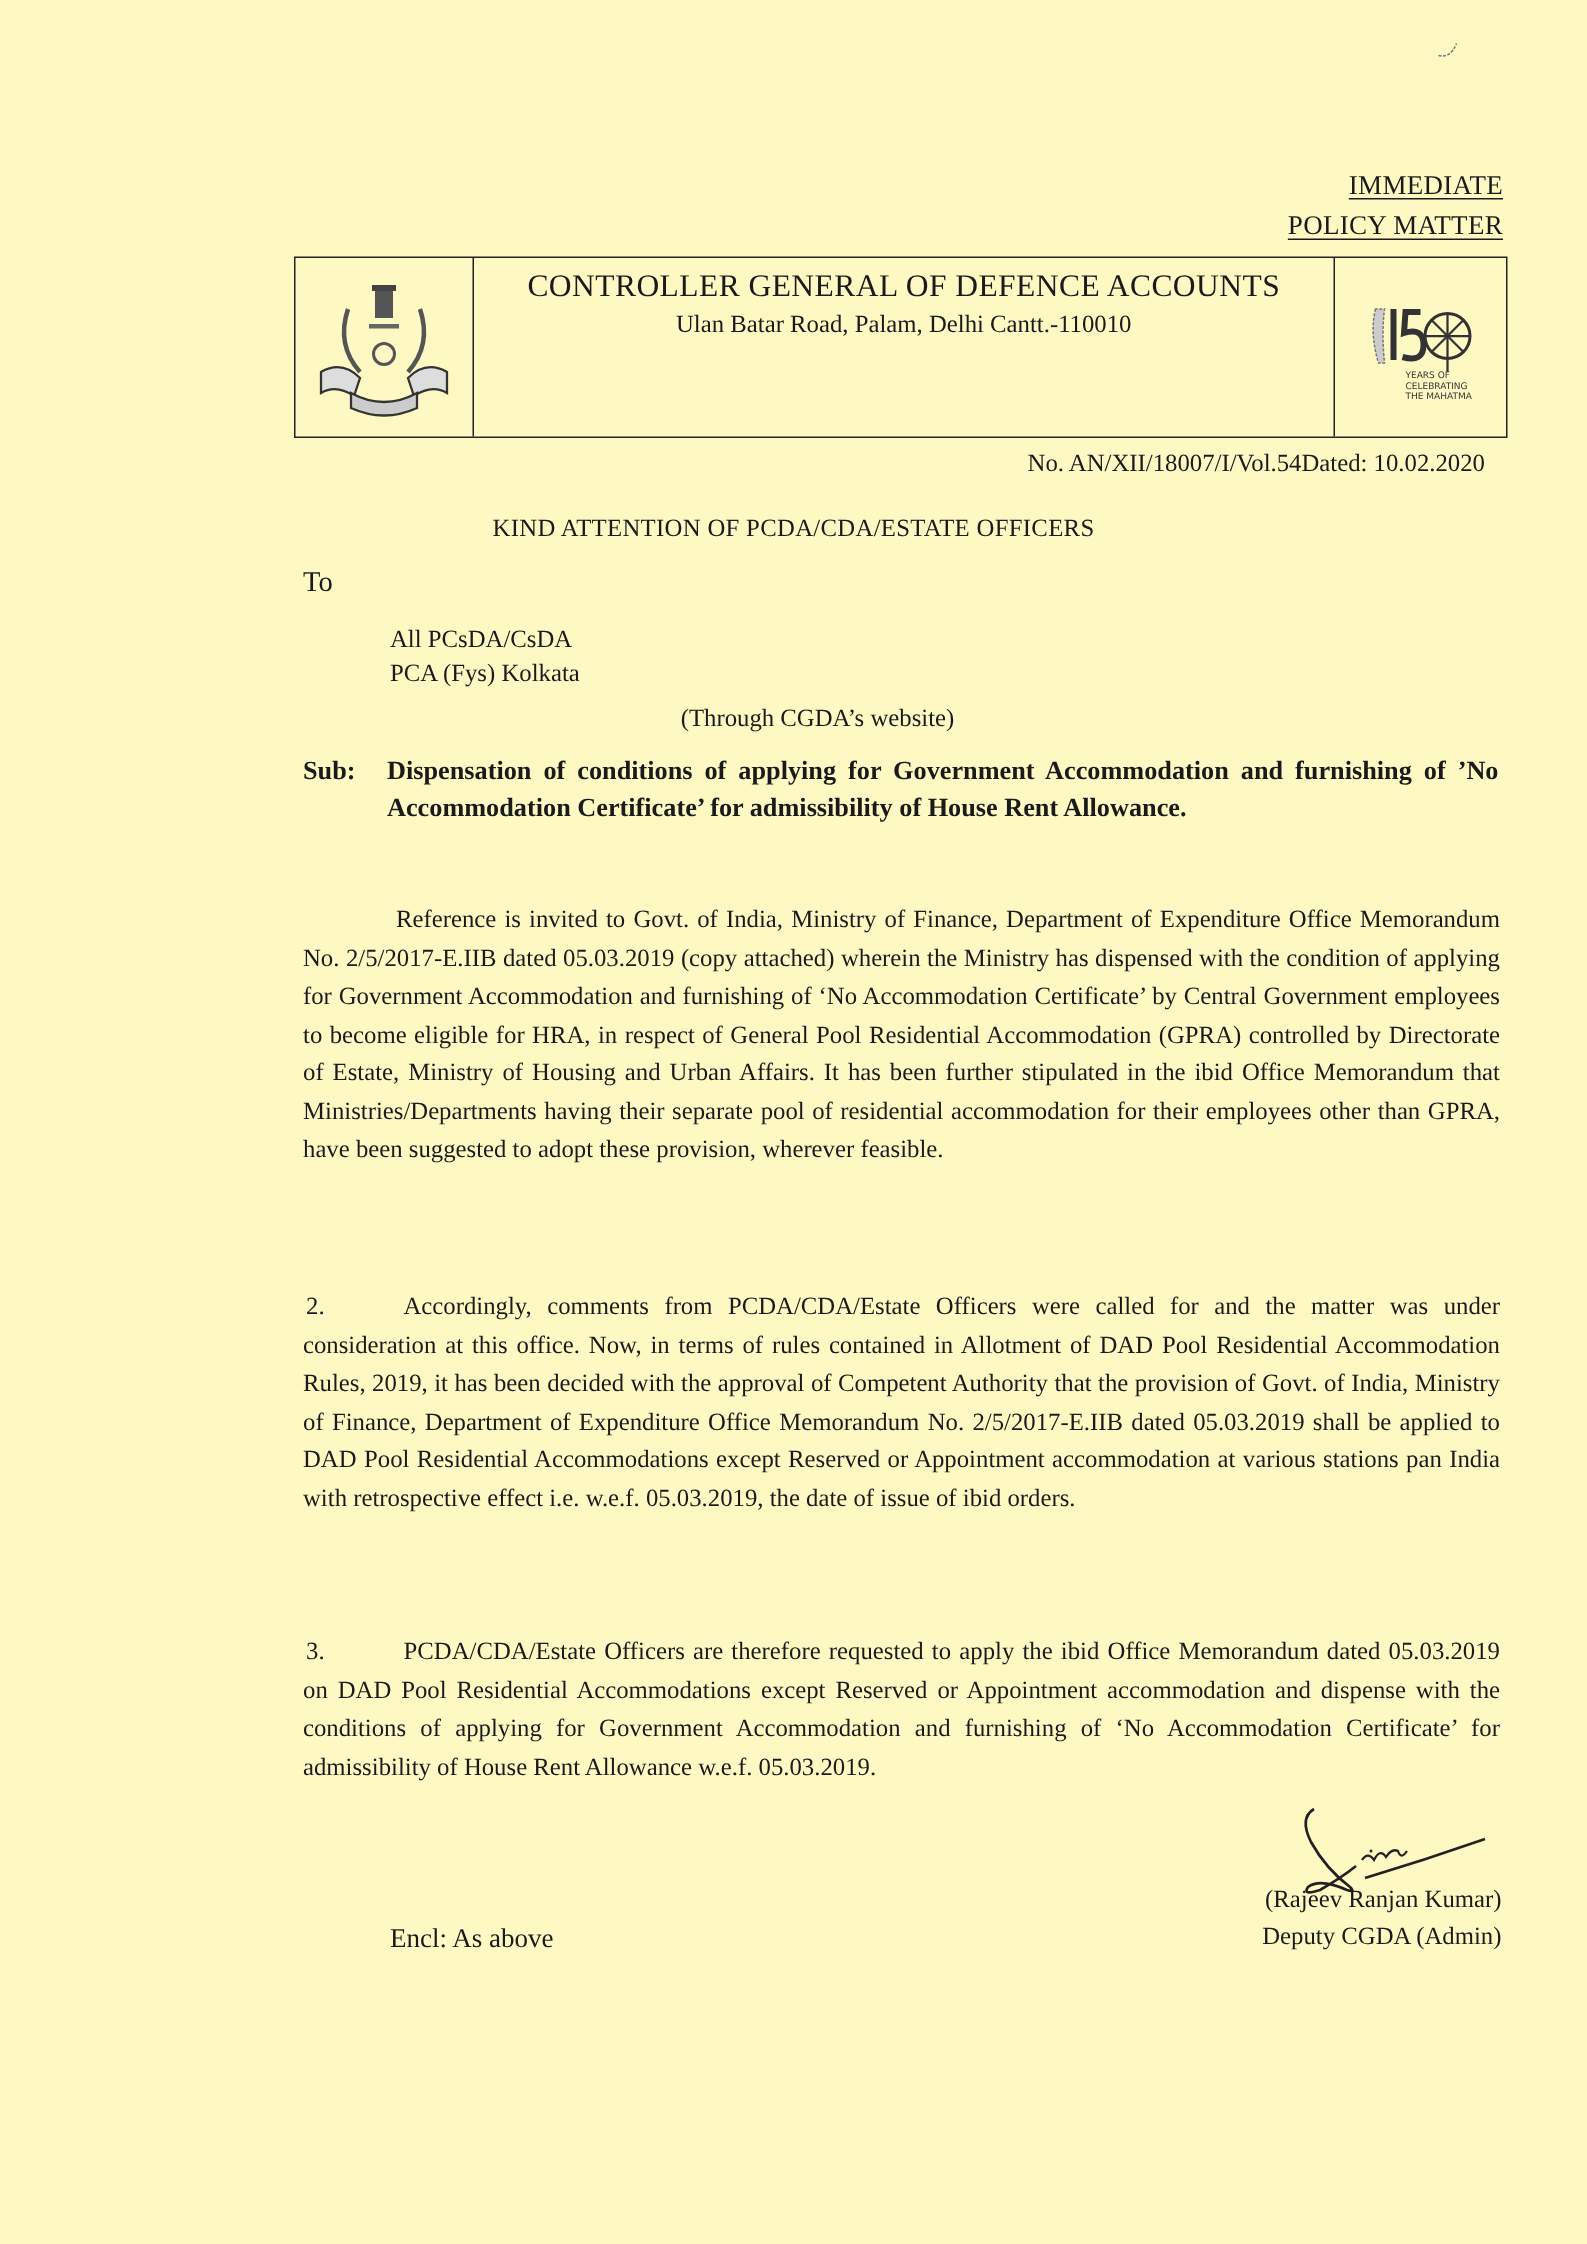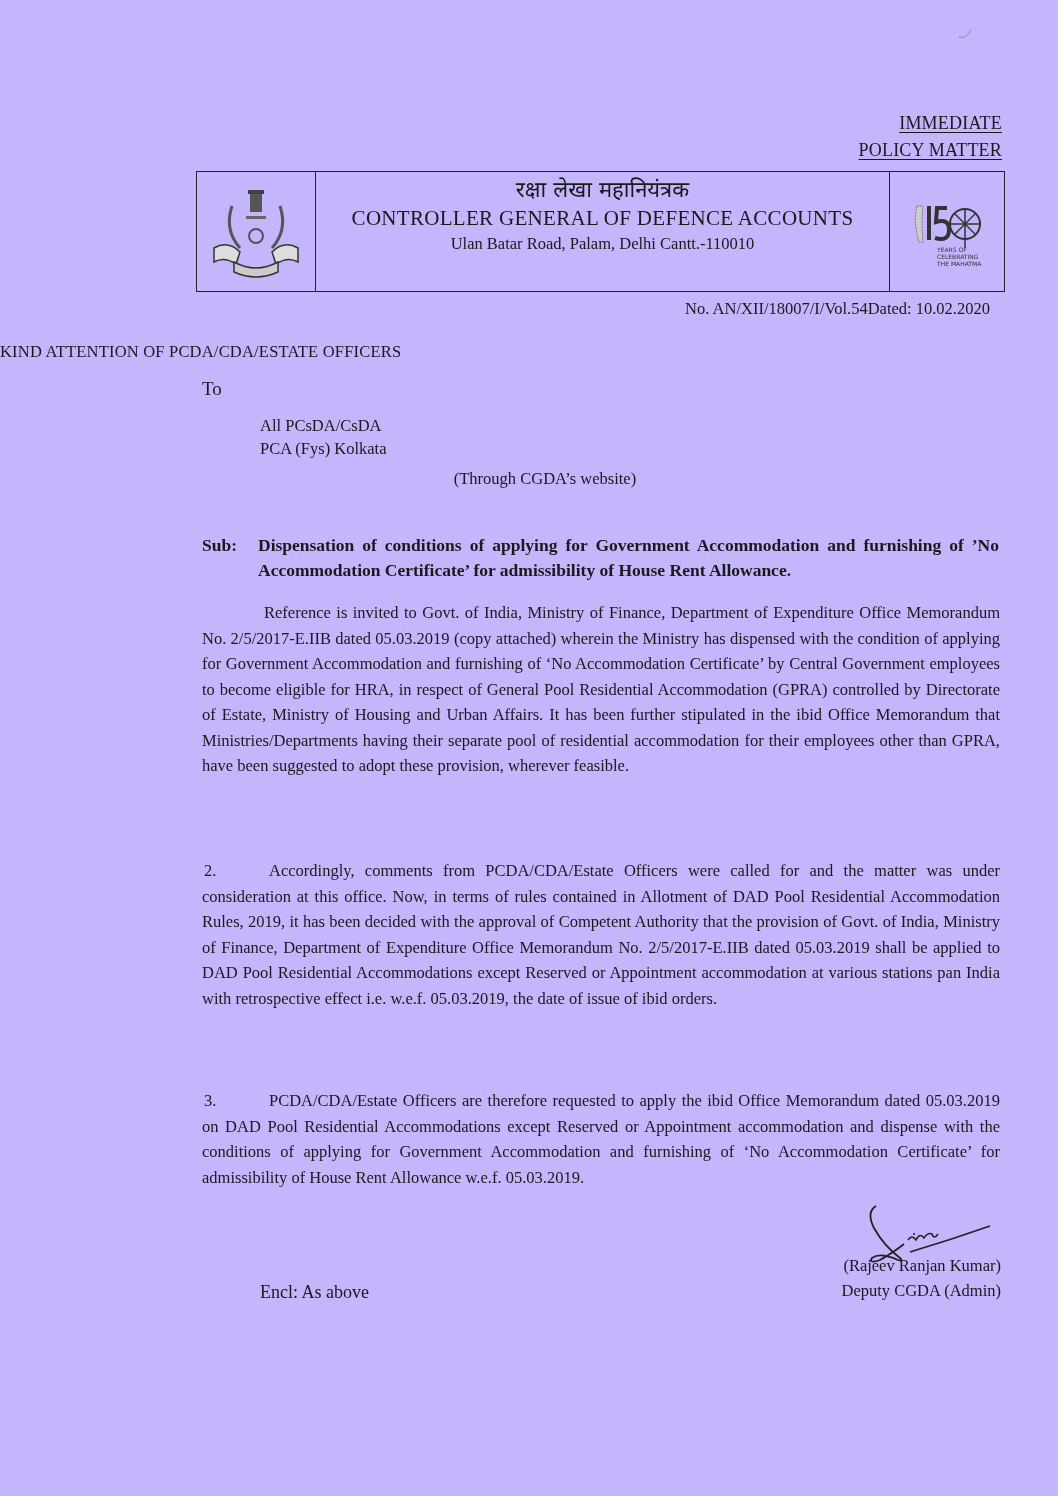--- a/index.html
+++ b/index.html
@@ -1,21 +1,21 @@
 <!DOCTYPE html>
 <html><head>
 <meta charset="utf-8">
 <style>
   html, body { margin: 0; padding: 0; background: #ffffff; }
   body {
     width: 1058px; height: 1496px; position: relative; overflow: hidden;
     font-family: "Liberation Serif", "DejaVu Serif", serif;
     color: #1a1a1a;
   }
-  .page { position: absolute; inset: 0; background: #c4b5fd; }
+  .page { position: absolute; inset: 0; background: #fef9c3; }
 
   .priority {
     position: absolute; right: 56px; top: 110px; text-align: right;
     font-size: 18px; line-height: 27px; letter-spacing: 0.2px;
   }
   .priority span { display: block; text-decoration: underline; text-underline-offset: 3px; }
 
   .letterhead {
     position: absolute; left: 196px; top: 171px; width: 809px; height: 121px;
     border: 1.5px solid #222; box-sizing: border-box; display: flex;
@@ -23,26 +23,26 @@
   .lh-logo-left { width: 118px; border-right: 1.5px solid #222; display: flex; align-items: center; justify-content: center; }
   .lh-center { flex: 1; text-align: center; padding-top: 4px; }
   .lh-logo-right { width: 114px; border-left: 1.5px solid #222; display: flex; align-items: center; justify-content: center; }
   .lh-hindi-title { font-family: "DejaVu Sans", sans-serif; font-size: 22px; line-height: 28px; }
   .lh-hindi-addr { font-family: "DejaVu Sans", sans-serif; font-size: 15px; line-height: 26px; }
   .lh-hindi-addr b { font-family: "Liberation Serif", serif; font-size: 17px; font-weight: bold; }
   .lh-eng-title { font-size: 21px; line-height: 28px; letter-spacing: 0.3px; }
   .lh-eng-addr { font-size: 16.5px; line-height: 24px; }
 
   .ref-line { position: absolute; left: 202px; top: 299px; width: 788px; display: flex; justify-content: flex-end; font-size: 16.5px; }
-  .attention { position: absolute; left: 0; width: 1058px; top: 342px; font-size: 16.5px; letter-spacing: 0.2px; }
+  .attention { position: absolute; left: 0; width: 1058px; top: 342px; text-align: center; font-size: 16.5px; letter-spacing: 0.2px; }
   .to { position: absolute; left: 202px; top: 378px; font-size: 19px; }
   .addressees { position: absolute; left: 260px; top: 414px; font-size: 16.5px; line-height: 23px; }
   .through { position: absolute; left: 16px; width: 1058px; top: 469px; text-align: center; font-size: 16.5px; }
 
-  .subject { position: absolute; left: 202px; top: 501px; width: 797px; display: flex; font-size: 17.5px; line-height: 25px; font-weight: bold; margin-top: 32px; }
+  .subject { position: absolute; left: 202px; top: 501px; width: 797px; display: flex; font-size: 17.5px; line-height: 25px; font-weight: bold; }
   .subject .sub-label { width: 56px; flex-shrink: 0; }
   .subject .sub-text { flex: 1; text-align: justify; }
 
   .para { position: absolute; left: 202px; width: 798px; font-size: 16.5px; line-height: 25.5px; text-align: justify; }
   .para .indent { display: inline-block; width: 62px; }
   .para .num { display: inline-block; width: 67px; padding-left: 2px; box-sizing: border-box; }
   #p1 { top: 600px; }
   #p2 { top: 858px; }
   #p3 { top: 1088px; }
 
@@ -74,21 +74,20 @@
         <path d="M22 20 Q 14 44 30 62" stroke="#555" stroke-width="3" fill="none"></path>
         <path d="M70 20 Q 78 44 62 62" stroke="#555" stroke-width="3" fill="none"></path>
         <rect x="36" y="30" width="20" height="3" fill="#666"></rect>
         <circle cx="46" cy="50" r="7" fill="none" stroke="#555" stroke-width="2"></circle>
         <path d="M4 62 Q 18 54 30 66 L 26 78 Q 14 70 4 76 Z" fill="#ddd" stroke="#333" stroke-width="1.5"></path>
         <path d="M88 62 Q 74 54 62 66 L 66 78 Q 78 70 88 76 Z" fill="#ddd" stroke="#333" stroke-width="1.5"></path>
         <path d="M24 76 Q 46 88 68 76 L 68 86 Q 46 96 24 86 Z" fill="#ccc" stroke="#333" stroke-width="1.5"></path>
       </svg>
     </div>
     <div class="lh-center">
-      <div class="lh-hindi-title">रक्षा लेखा महानियंत्रक</div>
       <div class="lh-eng-title">CONTROLLER GENERAL OF DEFENCE ACCOUNTS</div>
       <div class="lh-eng-addr">Ulan Batar Road, Palam, Delhi Cantt.-110010</div>
     </div>
     <div class="lh-logo-right">
       <svg width="80" height="80" viewBox="0 0 80 80">
         <path d="M10 14 Q 6 30 12 50 L 16 50 Q 14 30 16 14 Z" fill="#ccc" stroke="#777" stroke-width="1" stroke-dasharray="2 1"></path>
         <rect x="20" y="14" width="4" height="34" fill="#333"></rect>
         <path d="M40 16 L 30 16 L 29 30 Q 42 26 42 38 Q 42 50 28 46" stroke="#333" stroke-width="4" fill="none"></path>
         <circle cx="58" cy="32" r="15" fill="none" stroke="#333" stroke-width="2"></circle>
         <line x1="43" y1="32" x2="73" y2="32" stroke="#333" stroke-width="1.5"></line>

